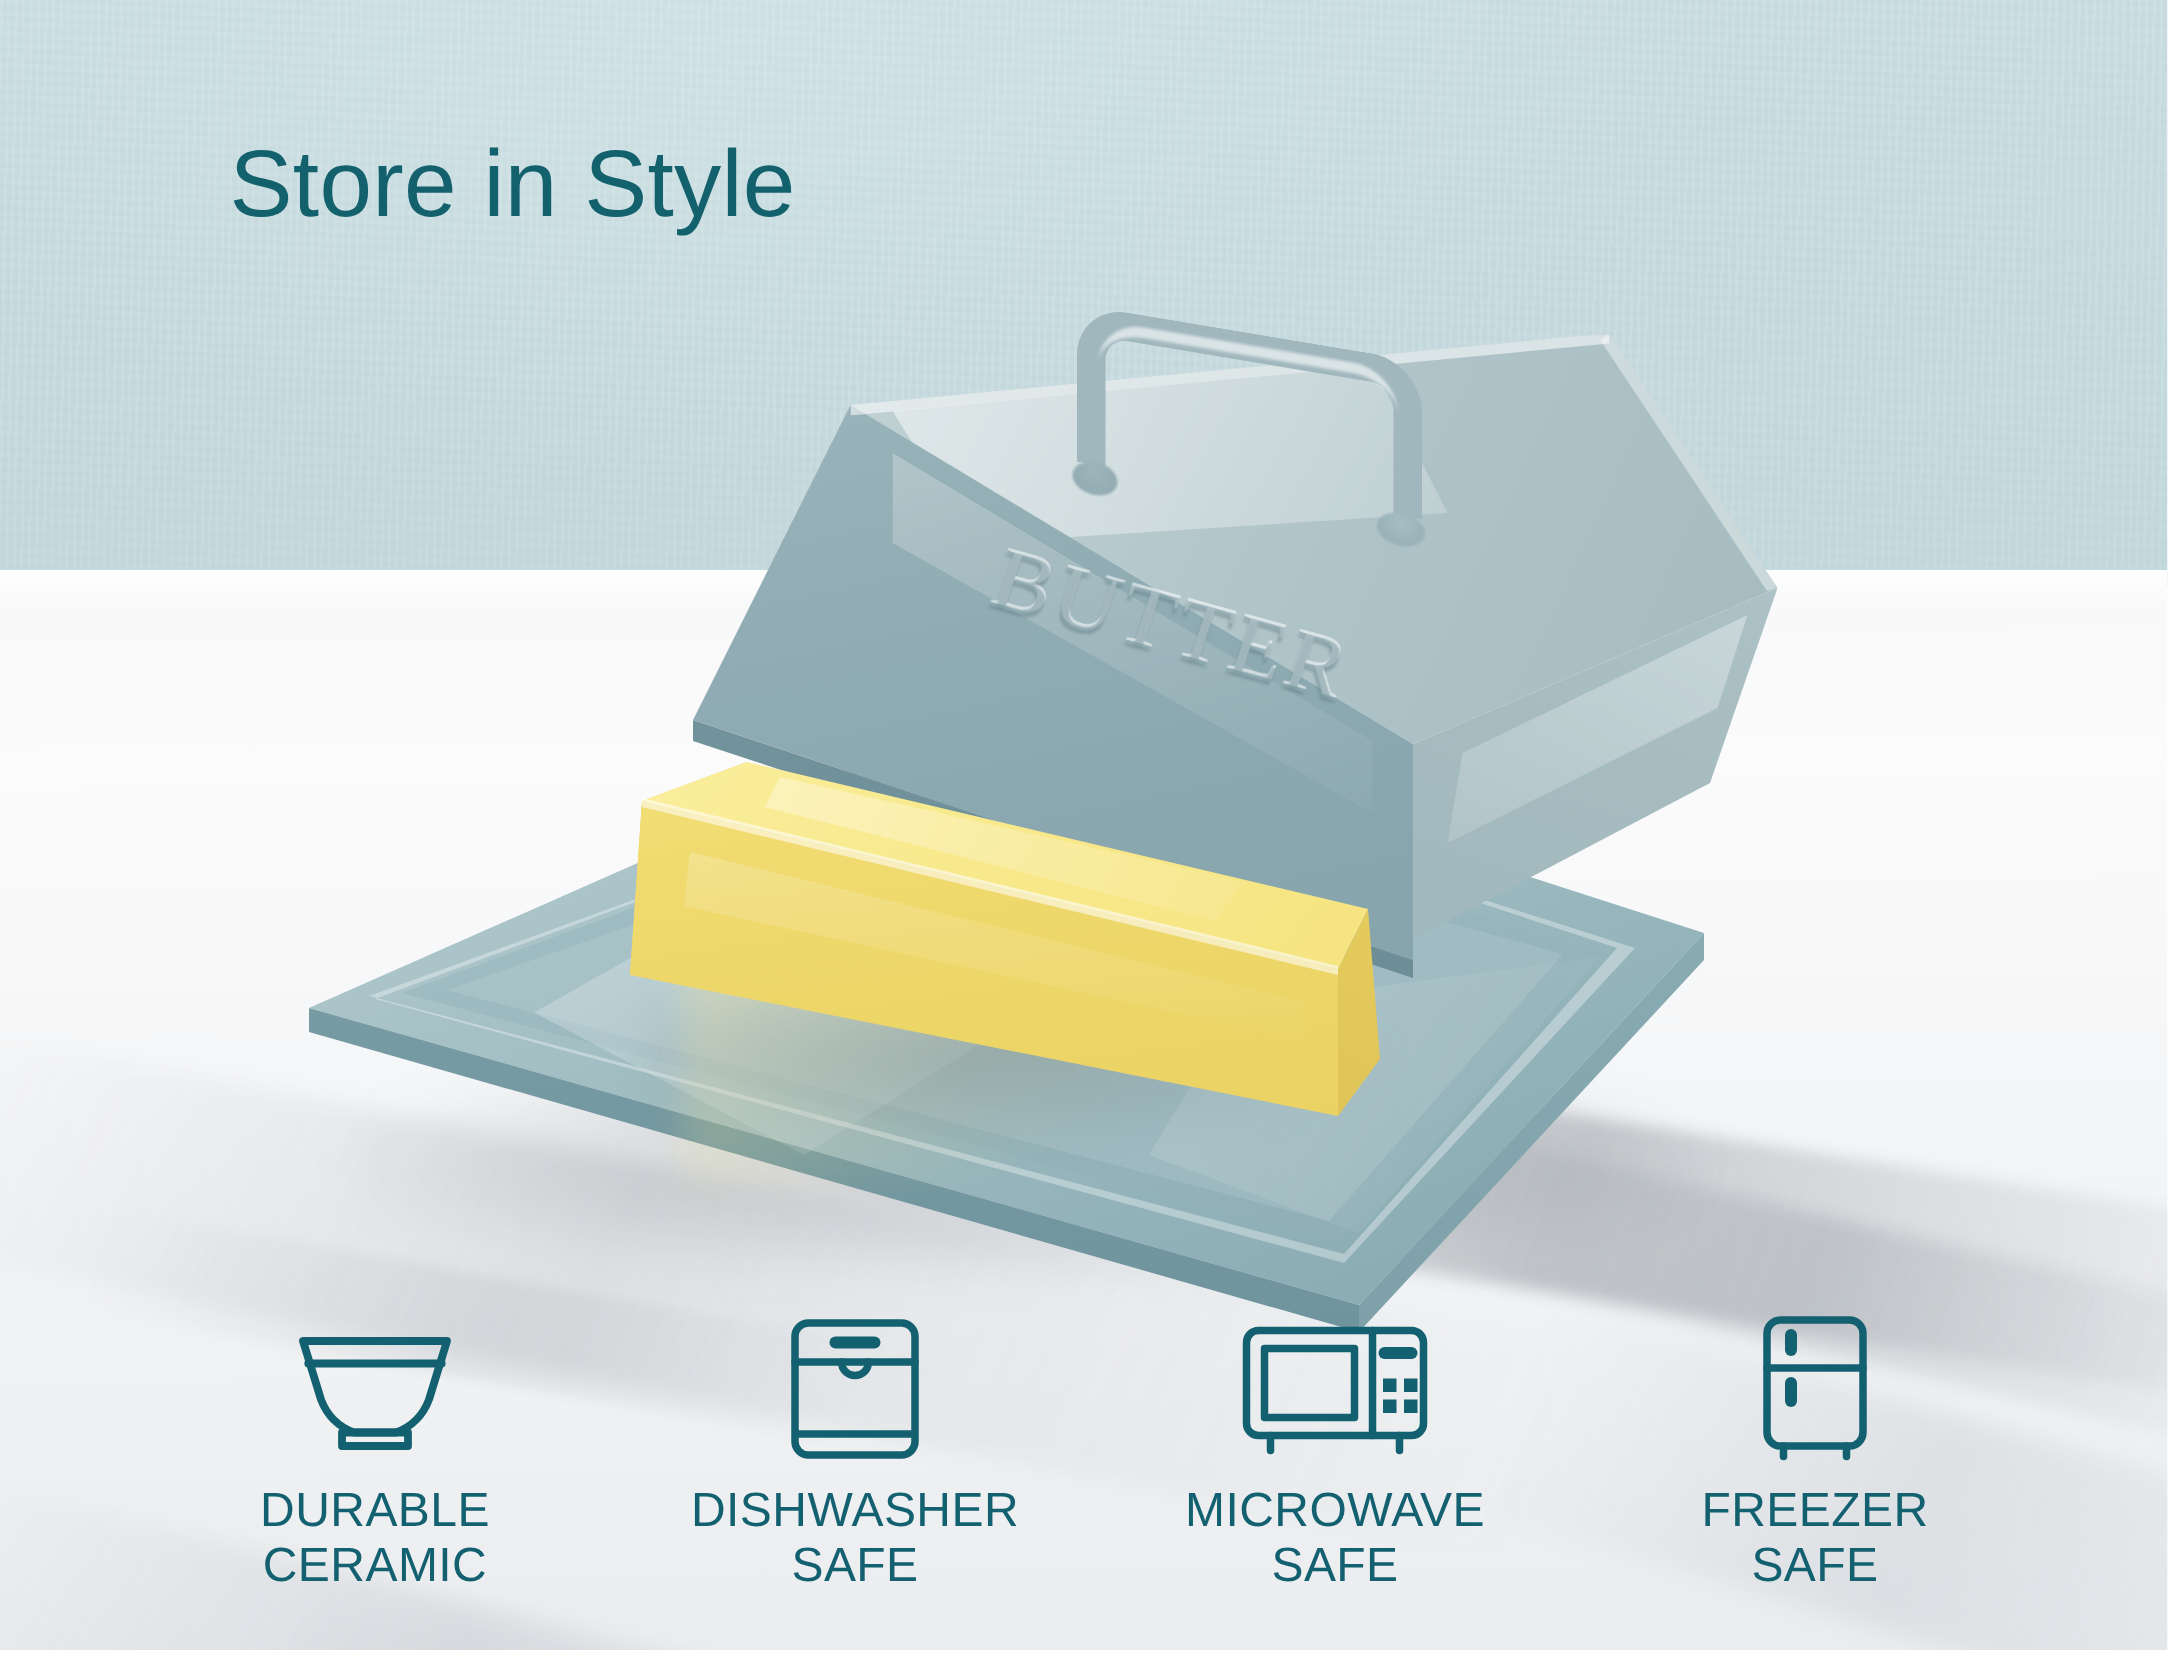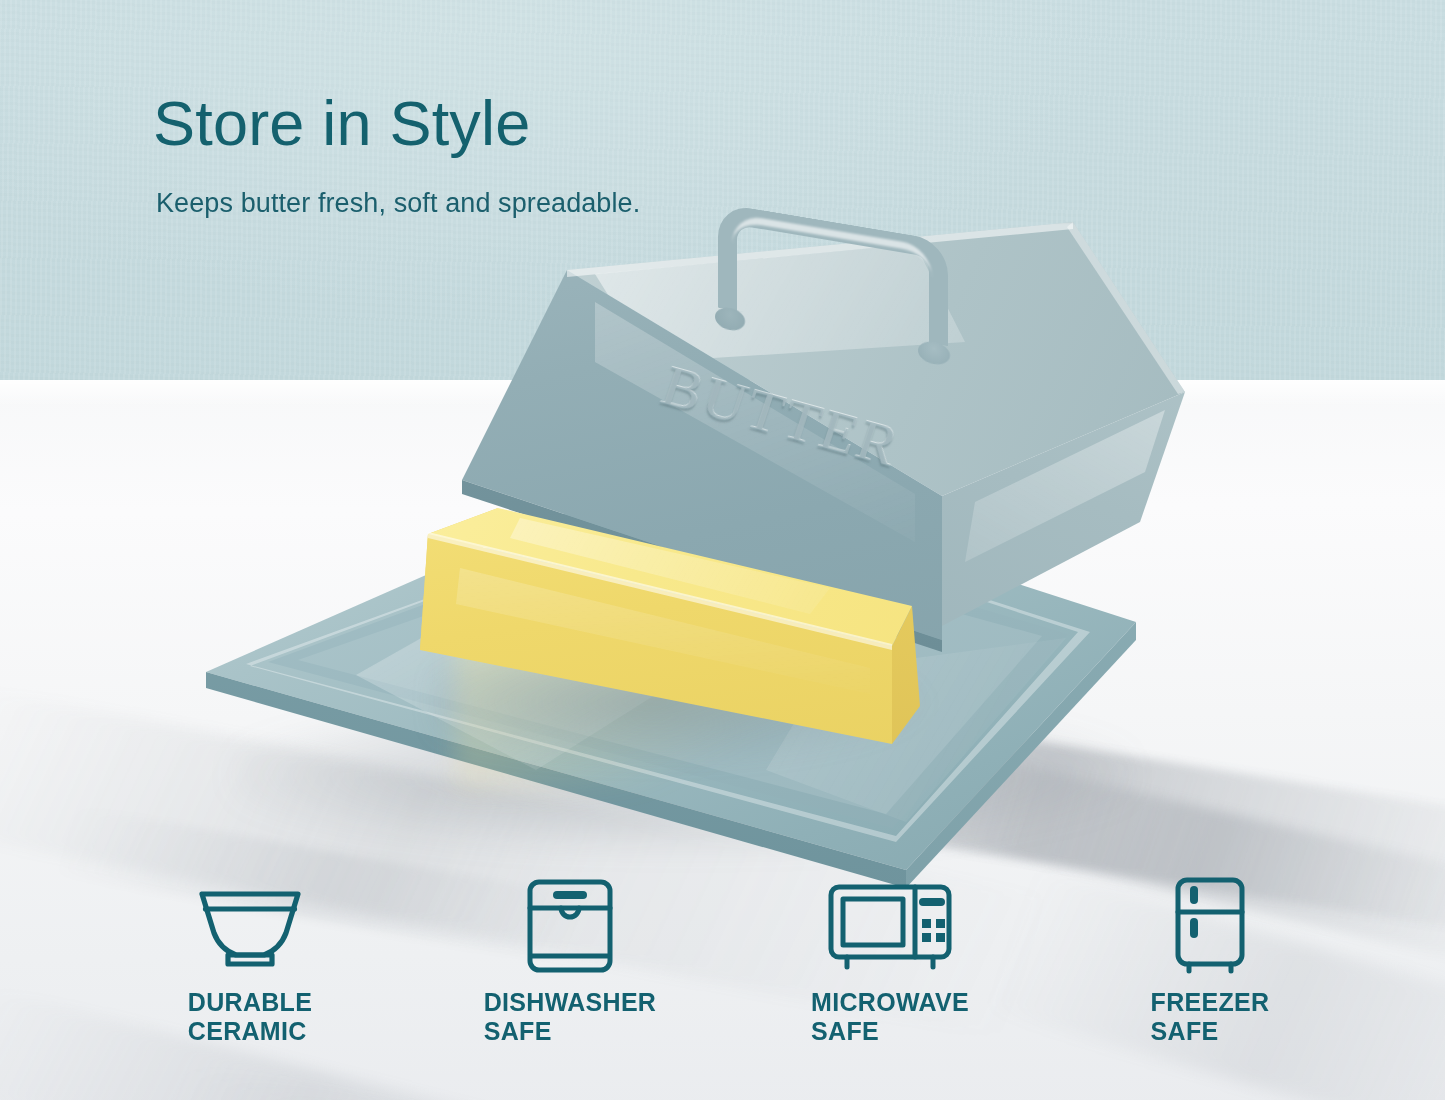--- a/index.html
+++ b/index.html
@@ -276,22 +276,22 @@
   
   .features{
     position:absolute;left:150px;top:872px;width:1160px;height:200px;
     display:flex;align-items:flex-start;justify-content:space-between;
   }
   .feature{
     width:200px;display:flex;flex-direction:column;align-items:center;
   }
   .feature .ic{height:108px;display:flex;align-items:center;justify-content:center;}
   .feature .lbl{
-    margin-top:8px;
-    font-size:25px;line-height:1.16;font-weight:bold;letter-spacing:.3px;
+    margin-top:8px;text-align:center;
+    font-size:32px;line-height:1.16;font-weight:normal;letter-spacing:.3px;
     color:#136170;text-transform:uppercase;white-space:pre-line;
   }
 </style>
 </head>
 <body>
 
 <div class="stage">
 
   <div class="wall">
     <div class="wall-grain"></div>
@@ -301,21 +301,20 @@
     <div class="vein v2"></div>
     <div class="vein v3"></div>
     <div class="vein v4"></div>
     <div class="vein v5"></div>
     <div class="vein v6"></div>
     <div class="vein v7"></div>
 
   </div>
 
   <div class="headline">Store in Style</div>
-  <div class="subhead">Keeps butter fresh, soft and spreadable.</div>
 
   <div class="product">
 
     <div class="dish-shadow"></div>
 
     <div class="tray">
       <div class="tray-body"></div>
       <div class="tray-side"></div>
       <div class="tray-side-r"></div>
       <div class="tray-rim"></div>

